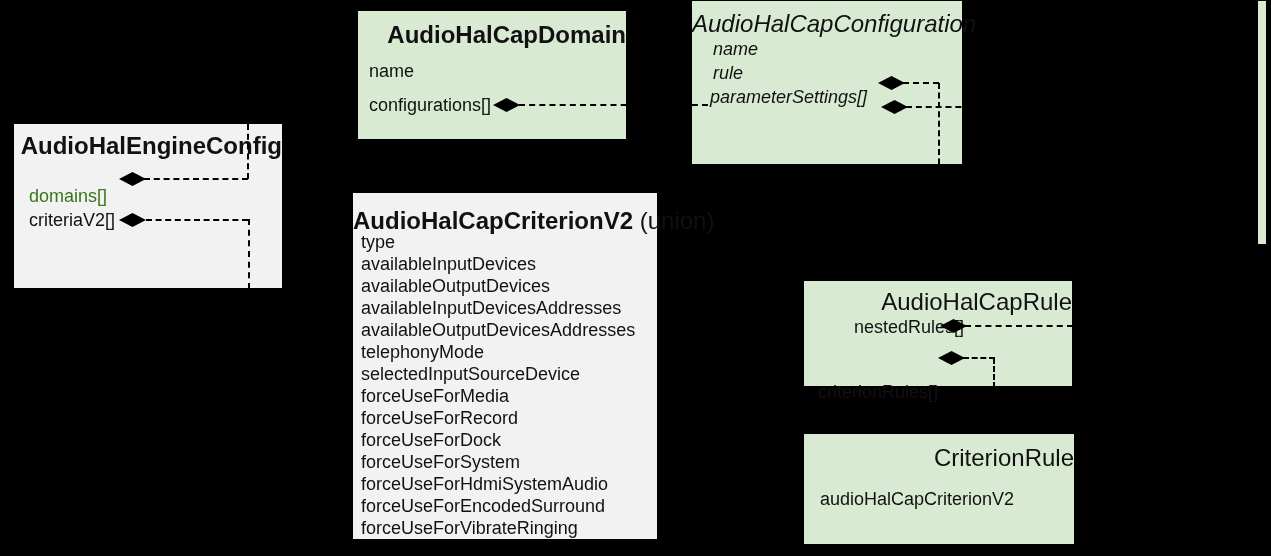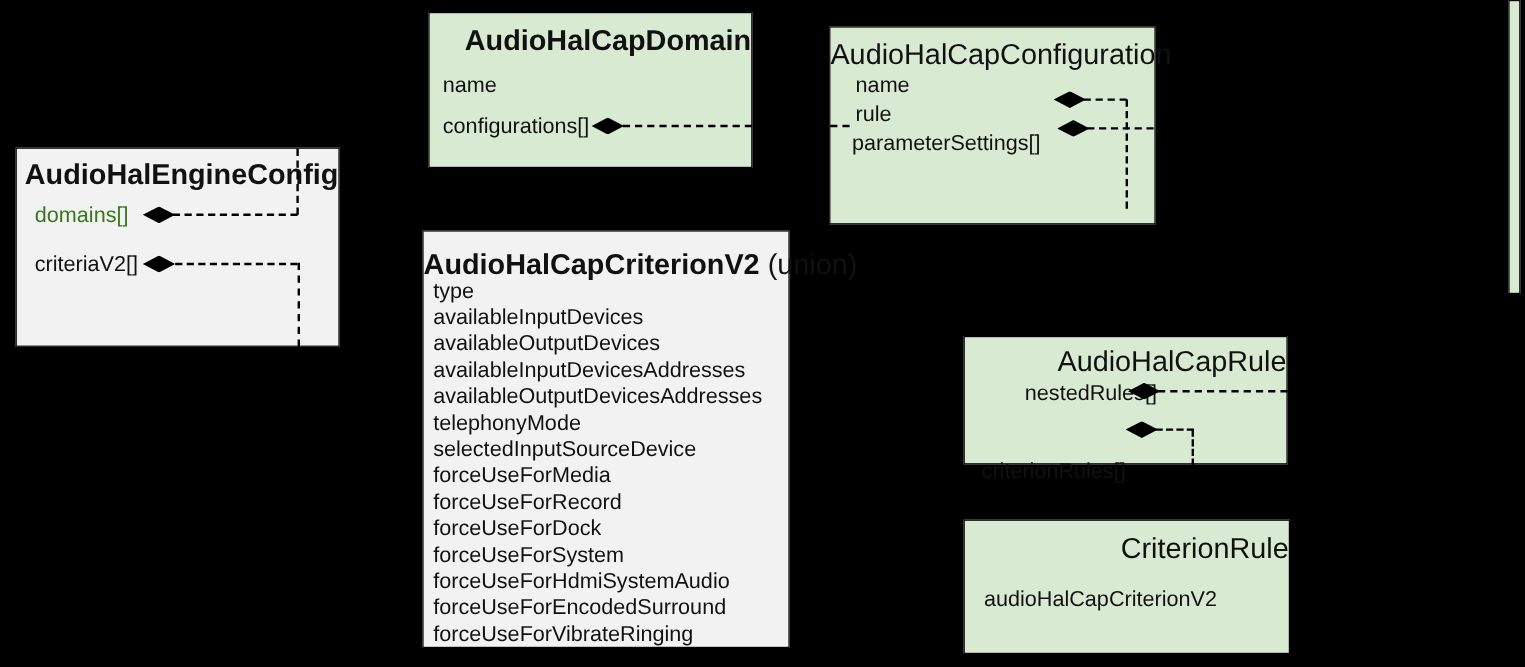--- a/index.html
+++ b/index.html
@@ -19,21 +19,21 @@
   }
   .box{position:absolute;border:1px solid var(--border);box-sizing:border-box;z-index:1;}
   .box.green{background:var(--green);}
   .box.gray{background:var(--gray);}
   .box-title{position:absolute;left:0;right:0;text-align:right;font-size:24px;white-space:nowrap;}
   .bold{font-weight:bold;}
   .field{position:absolute;font-size:18px;white-space:nowrap;}
   .field-list{position:absolute;font-size:18px;white-space:nowrap;}
   .field-list .li{line-height:22px;}
   .field-list.lh225 .li{line-height:22.5px;}
-  .accent{color:var(--accent);}
+  .accent{color:var(--accent);margin-top:17px;}
   .subtitle-inline{font-weight:normal;}
   
   .hline{position:absolute;height:0;border-top:2px dashed var(--border);z-index:5;}
   .vline{position:absolute;width:0;border-left:2px dashed var(--border);z-index:5;}
   .diamond{
     position:absolute;width:27px;height:14px;background:var(--border);z-index:6;
     clip-path:polygon(50% 0,100% 50%,50% 100%,0 50%);
   }
   .sliver{z-index:0;}
 </style>
@@ -49,21 +49,21 @@
     <div class="field accent" style="left:15px;top:45px;">domains[]</div>
     <div class="field" style="left:15px;top:86px;">criteriaV2[]</div>
   </div>
 
   <div class="box green" style="left:357px;top:10px;width:270px;height:130px;">
     <div class="box-title bold" style="top:10px;">AudioHalCapDomain</div>
     <div class="field" style="left:11px;top:50px;">name</div>
     <div class="field" style="left:11px;top:84px;">configurations[]</div>
   </div>
 
-  <div class="box green" style="left:691px;top:22px;width:272px;height:165px;">
+  <div class="box green" style="left:691px;top:0;width:272px;height:165px;font-style:italic;">
     <div class="box-title" style="top:9px;">AudioHalCapConfiguration</div>
     <div class="field" style="left:21px;top:38px;">name</div>
     <div class="field" style="left:21px;top:62px;">rule</div>
     <div class="field" style="left:18px;top:86px;">parameterSettings[]</div>
   </div>
 
 
   <div class="box gray" style="left:352px;top:192px;width:306px;height:348px;">
     <div class="box-title" style="top:14px;"><span class="bold">AudioHalCapCriterionV2</span><span class="subtitle-inline"> (union)</span></div>
     <div class="field-list" style="left:8px;top:38px;">

